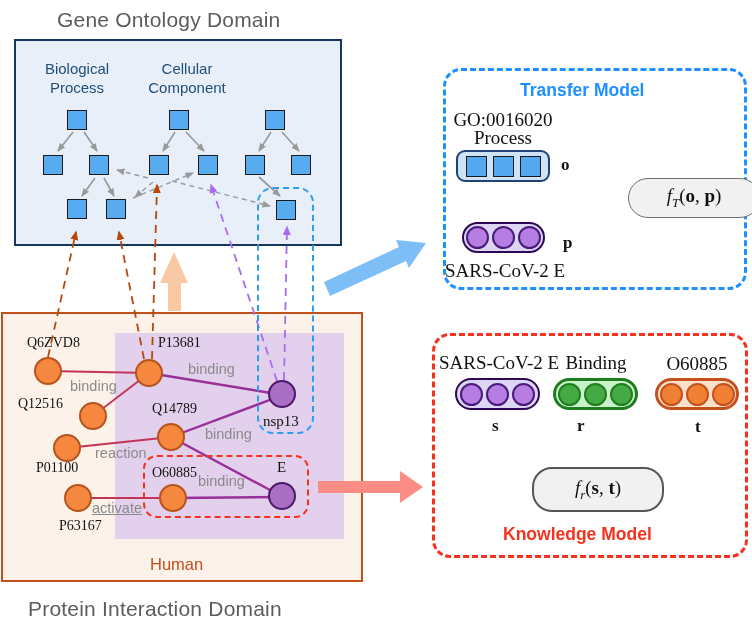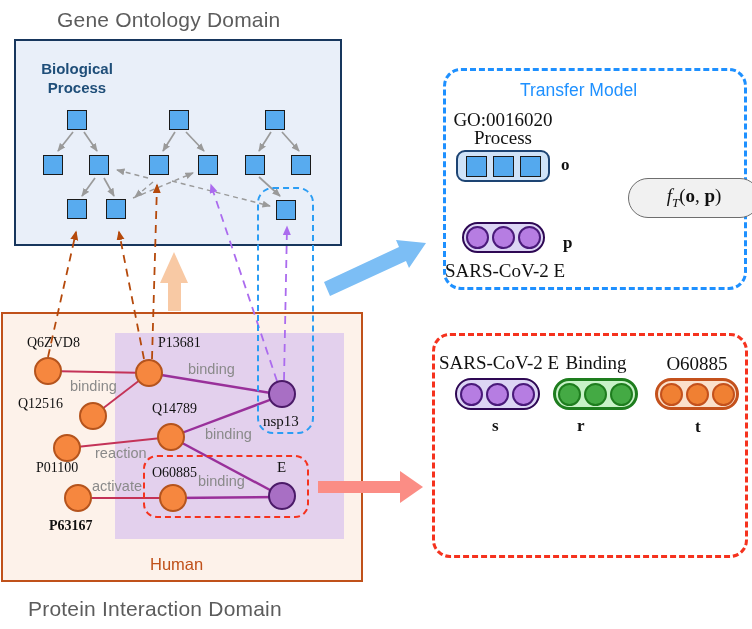--- a/index.html
+++ b/index.html
@@ -1,35 +1,35 @@
 <!DOCTYPE html>
 <html><head>
 <meta charset="utf-8">
 <style>
   html,body{margin:0;padding:0;background:#fff;}
   .canvas{position:relative;width:752px;height:629px;background:#fff;overflow:hidden;
           font-family:"Liberation Sans",sans-serif;}
   .abs{position:absolute;text-align:right;}
   .domain-title{color:#5c5c5c;font-size:21px;letter-spacing:.2px;}
   .go-box{left:14px;top:39px;width:324px;height:203px;background:#e9eff9;border:2px solid #17365d;}
-  .go-cat{color:#1f4e79;font-size:15px;font-weight:700;text-align:center;line-height:1.25;}
+  .go-cat{color:#1f4e79;font-size:15px;font-weight:400;text-align:center;line-height:1.25;}
   .sq{position:absolute;width:18px;height:18px;background:#58abef;border:1.5px solid #1a1a1a;}
   .ppi-box{left:1px;top:312px;width:358px;height:266px;background:#fdf2ea;border:2px solid #c0511a;}
   .virus-box{left:115px;top:333px;width:229px;height:206px;background:#e3d0ed;}
   .node{position:absolute;width:24px;height:24px;border-radius:50%;box-sizing:content-box;}
   .node.orange{background:#f6873f;border:2px solid #b5541d;}
   .node.purple{background:#a86fc4;border:2.5px solid #4b1a68;}
   .pid{font-family:"Liberation Serif",serif;font-size:14px;color:#111;white-space:nowrap;}
   .edge-lbl{color:#8a8a8a;font-size:14.5px;white-space:nowrap;}
   .hl-red{left:143px;top:455px;width:162px;height:59px;border:2.5px dashed #f5321e;border-radius:14px;}
   .hl-blue{left:257px;top:187px;width:53px;height:243px;border:2.5px dashed #2b9df4;border-radius:16px;}
   .model-box{border:3px dashed;border-radius:18px;background:#fff;}
   .tm-box{left:443px;top:68px;width:298px;height:216px;border-color:#1e90ff;}
   .km-box{left:432px;top:333px;width:310px;height:219px;border-color:#f5321e;}
-  .model-title{font-size:17.5px;font-weight:normal;white-space:nowrap;}
+  .model-title{font-size:17.5px;font-weight:bold;white-space:nowrap;}
   .emb{position:absolute;display:flex;align-items:center;justify-content:center;box-sizing:border-box;}
   .emb .cell{flex:none;}
   .emb-blue{background:#cfe3f8;border:2.5px solid #1d4473;border-radius:9px;gap:6px;}
   .emb-blue .cell{width:19px;height:19px;background:#54a9ee;border:1.8px solid #1a1a1a;}
   .emb-pill{border-radius:16px;gap:3px;}
   .emb-purple{background:#dcd5f4;border:2.5px solid #2e0854;}
   .emb-purple .cell{width:19px;height:19px;border-radius:50%;background:#b67de2;border:2px solid #4a1a7a;}
   .emb-green{background:#c8f2c8;border:3px solid #1e7d1e;}
   .emb-green .cell{width:19px;height:19px;border-radius:50%;background:#44aa44;border:2px solid #1e7d1e;}
   .emb-orange{background:#fbe0cb;border:3px solid #c4511c;}
@@ -129,20 +129,21 @@
       <line x1="516" y1="412" x2="550" y2="461" stroke="#a21caf" marker-end="url(#mk-mag)"></line>
       <line x1="597" y1="413" x2="597" y2="460" stroke="#2e7d32" marker-end="url(#mk-grn)"></line>
       <line x1="676" y1="412" x2="624" y2="461" stroke="#c4511c" marker-end="url(#mk-rust)"></line>
     </g>
   </svg>
 
   <div class="abs domain-title" style="left:57px;top:8px;">Gene Ontology Domain</div>
   <div class="abs domain-title" style="left:28px;top:597px;">Protein Interaction Domain</div>
 
   <div class="abs go-cat" style="left:37px;top:60px;width:80px;">Biological Process</div>
+  <div class="abs go-cat" style="left:140px;top:60px;width:94px;">Cellular Component</div>
 
   <div class="sq" style="left:67px;top:110px;"></div>
   <div class="sq" style="left:43px;top:155px;"></div>
   <div class="sq" style="left:89px;top:155px;"></div>
   <div class="sq" style="left:67px;top:199px;"></div>
   <div class="sq" style="left:106px;top:199px;"></div>
   <div class="sq" style="left:169px;top:110px;"></div>
   <div class="sq" style="left:149px;top:155px;"></div>
   <div class="sq" style="left:198px;top:155px;"></div>
   <div class="sq" style="left:265px;top:110px;"></div>
@@ -156,30 +157,30 @@
   <div class="node orange" style="left:64px;top:484px;"></div>
   <div class="node orange" style="left:135px;top:359px;"></div>
   <div class="node orange" style="left:157px;top:423px;"></div>
   <div class="node orange" style="left:159px;top:484px;"></div>
   <div class="node purple" style="left:268px;top:380px;"></div>
   <div class="node purple" style="left:268px;top:482px;"></div>
 
   <div class="abs pid" style="left:27px;top:335px;">Q6ZVD8</div>
   <div class="abs pid" style="left:18px;top:396px;">Q12516</div>
   <div class="abs pid" style="left:36px;top:460px;">P01100</div>
-  <div class="abs pid" style="left:49px;top:518px;font-weight:bold;">P63167</div>
+  <div class="abs pid" style="left:59px;top:518px;">P63167</div>
   <div class="abs pid" style="left:158px;top:335px;">P13681</div>
   <div class="abs pid" style="left:152px;top:401px;">Q14789</div>
   <div class="abs pid" style="left:152px;top:465px;">O60885</div>
   <div class="abs pid" style="left:263px;top:413px;font-size:15px;">nsp13</div>
   <div class="abs pid" style="left:277px;top:459px;font-size:15px;">E</div>
 
   <div class="abs edge-lbl" style="left:70px;top:378px;">binding</div>
   <div class="abs edge-lbl" style="left:95px;top:445px;">reaction</div>
-  <div class="abs edge-lbl" style="left:92px;top:478px;">activate</div>
+  <div class="abs edge-lbl" style="left:92px;top:500px;text-decoration:underline;">activate</div>
   <div class="abs edge-lbl" style="left:188px;top:361px;">binding</div>
   <div class="abs edge-lbl" style="left:205px;top:426px;">binding</div>
   <div class="abs edge-lbl" style="left:198px;top:473px;">binding</div>
 
   <div class="abs" style="left:150px;top:555px;font-size:16.5px;color:#c0511a;">Human</div>
 
   <div class="abs hl-blue"></div>
   <div class="abs hl-red"></div>
 
   <div class="abs model-box tm-box"></div>
@@ -201,20 +202,21 @@
     <span class="cell"></span>
   </div>
   <div class="abs vec-lbl" style="left:563px;top:233px;">p</div>
   <div class="abs serif-lbl" style="left:445px;top:260px;width:116px;">SARS-CoV-2 E</div>
 
   <div class="pill" style="left:628px;top:178px;width:130px;height:38px;">
     <span class="math"><i>f</i><sub>T</sub><span>(</span><b>o</b><span>, </span><b>p</b><span>)</span></span>
   </div>
 
   <div class="abs model-box km-box"></div>
+  <div class="abs model-title" style="left:503px;top:524px;color:#f5321e;">Knowledge Model</div>
 
   <div class="abs serif-lbl" style="left:439px;top:352px;width:116px;">SARS-CoV-2 E</div>
   <div class="abs serif-lbl" style="left:546px;top:352px;width:100px;">Binding</div>
   <div class="abs serif-lbl" style="left:647px;top:353px;width:100px;">O60885</div>
 
   <div class="emb emb-pill emb-purple" style="left:455px;top:378px;width:85px;height:32px;">
     <span class="cell"></span>
     <span class="cell"></span>
     <span class="cell"></span>
   </div>
@@ -226,14 +228,17 @@
   <div class="emb emb-pill emb-orange" style="left:655px;top:378px;width:84px;height:32px;">
     <span class="cell"></span>
     <span class="cell"></span>
     <span class="cell"></span>
   </div>
 
   <div class="abs vec-lbl" style="left:492px;top:416px;">s</div>
   <div class="abs vec-lbl" style="left:577px;top:416px;">r</div>
   <div class="abs vec-lbl" style="left:695px;top:417px;">t</div>
 
+  <div class="pill" style="left:532px;top:467px;width:128px;height:41px;border-width:2px;border-color:#555;">
+    <span class="math"><i>f</i><sub>r</sub><span>(</span><b>s</b><span>, </span><b>t</b><span>)</span></span>
+  </div>
 
 </div>
 
 </body></html>

